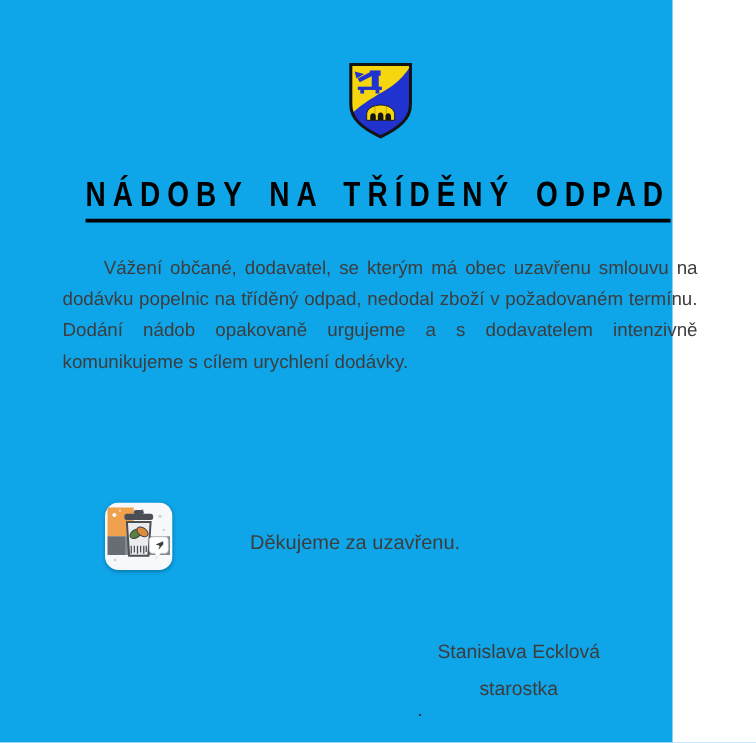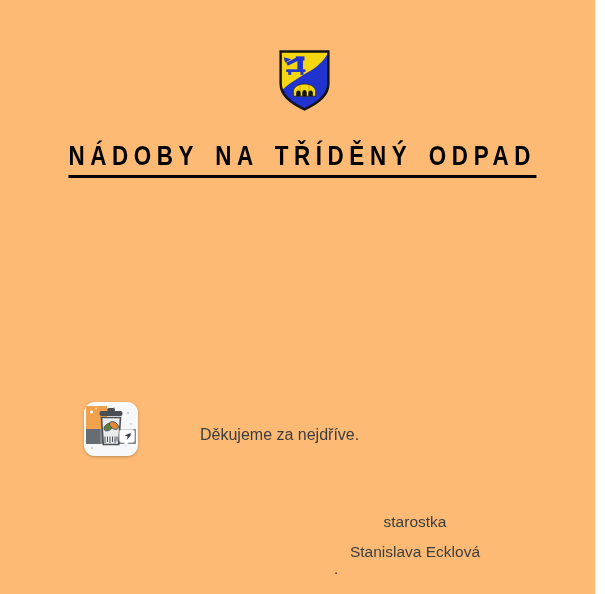--- a/index.html
+++ b/index.html
@@ -1,18 +1,18 @@
 <!DOCTYPE html>
 <html><head>
 <meta charset="utf-8">
 <style>
   * { margin:0; padding:0; box-sizing:border-box; }
   html,body { width:605px; height:594px; background:#ffffff; overflow:hidden;
               font-family:"Liberation Sans", sans-serif; }
-  .page { position:relative; width:595px; height:594px; background:#fdba74; }
+  .page { position:relative; width:538px; height:594px; background:#0ea5e9; }
 
   .crest { position:absolute; left:276px; top:48px; width:57px; height:65px; }
 
   .title-wrap { position:absolute; top:140px; left:0; width:605px; text-align:center; }
   .title {
     display:inline-block;
     font-weight:700; font-size:28px; color:#000;
     letter-spacing:7px; word-spacing:6px; white-space:nowrap;
     border-bottom:3px solid #000; padding-bottom:3px;
     transform:scaleX(0.8); transform-origin:50% 50%;
@@ -71,20 +71,21 @@
 
       <path d="M4.5,3.5 H51.5 V35 C51.5,46 43,53.5 28,60.5 C13,53.5 4.5,46 4.5,35 Z" fill="none" stroke="#141414" stroke-width="2.4"></path>
     </svg>
   </div>
 
   <div class="title-wrap">
     <span class="title">NÁDOBY NA TŘÍDĚNÝ ODPAD</span>
   </div>
 
   <div class="bodytext">
+    <p>Vážení občané, dodavatel, se kterým má obec uzavřenu smlouvu na dodávku popelnic na tříděný odpad, nedodal zboží v požadovaném termínu. Dodání nádob opakovaně urgujeme a s dodavatelem intenzivně komunikujeme s cílem urychlení dodávky.</p>
   </div>
 
   <div class="binicon">
     <svg viewBox="0 0 54 54" width="54" height="54">
       <defs>
         <clipPath id="iconClip">
             <rect x="0" y="0" width="54" height="54" rx="11"></rect>
           </clipPath>
       </defs>
       <g clip-path="url(#iconClip)">
@@ -112,22 +113,22 @@
           <line x1="31" y1="34.5" x2="31" y2="41"></line>
           <line x1="33" y1="34.5" x2="33" y2="39.5"></line>
         </g>
 
         <path d="M38,27.5 h10 a2.5,2.5 0 0 1 2.5,2.5 v8 a2.5,2.5 0 0 1 -2.5,2.5 h-3.5 l-3.5,4.5 l-0.8,-4.5 h-2.2 a2.5,2.5 0 0 1 -2.5,-2.5 v-8 a2.5,2.5 0 0 1 2.5,-2.5 z" fill="#ffffff" stroke="#d8dadd" stroke-width="0.6"></path>
         <path d="M46.5,31 l-6,2.6 l3.2,1 l-1,3.4 l4,-4.6 z" fill="#3a3f45"></path>
       </g>
     </svg>
   </div>
 
-  <div class="thanks">Děkujeme za nejdříve.</div>
+  <div class="thanks">Děkujeme za uzavřenu.</div>
 
   <div class="signature">
+    <div>Stanislava Ecklová</div>
     <div>starostka</div>
-    <div>Stanislava Ecklová</div>
   </div>
 
   <div class="stray">.</div>
 
 </div>
 
 </body></html>

